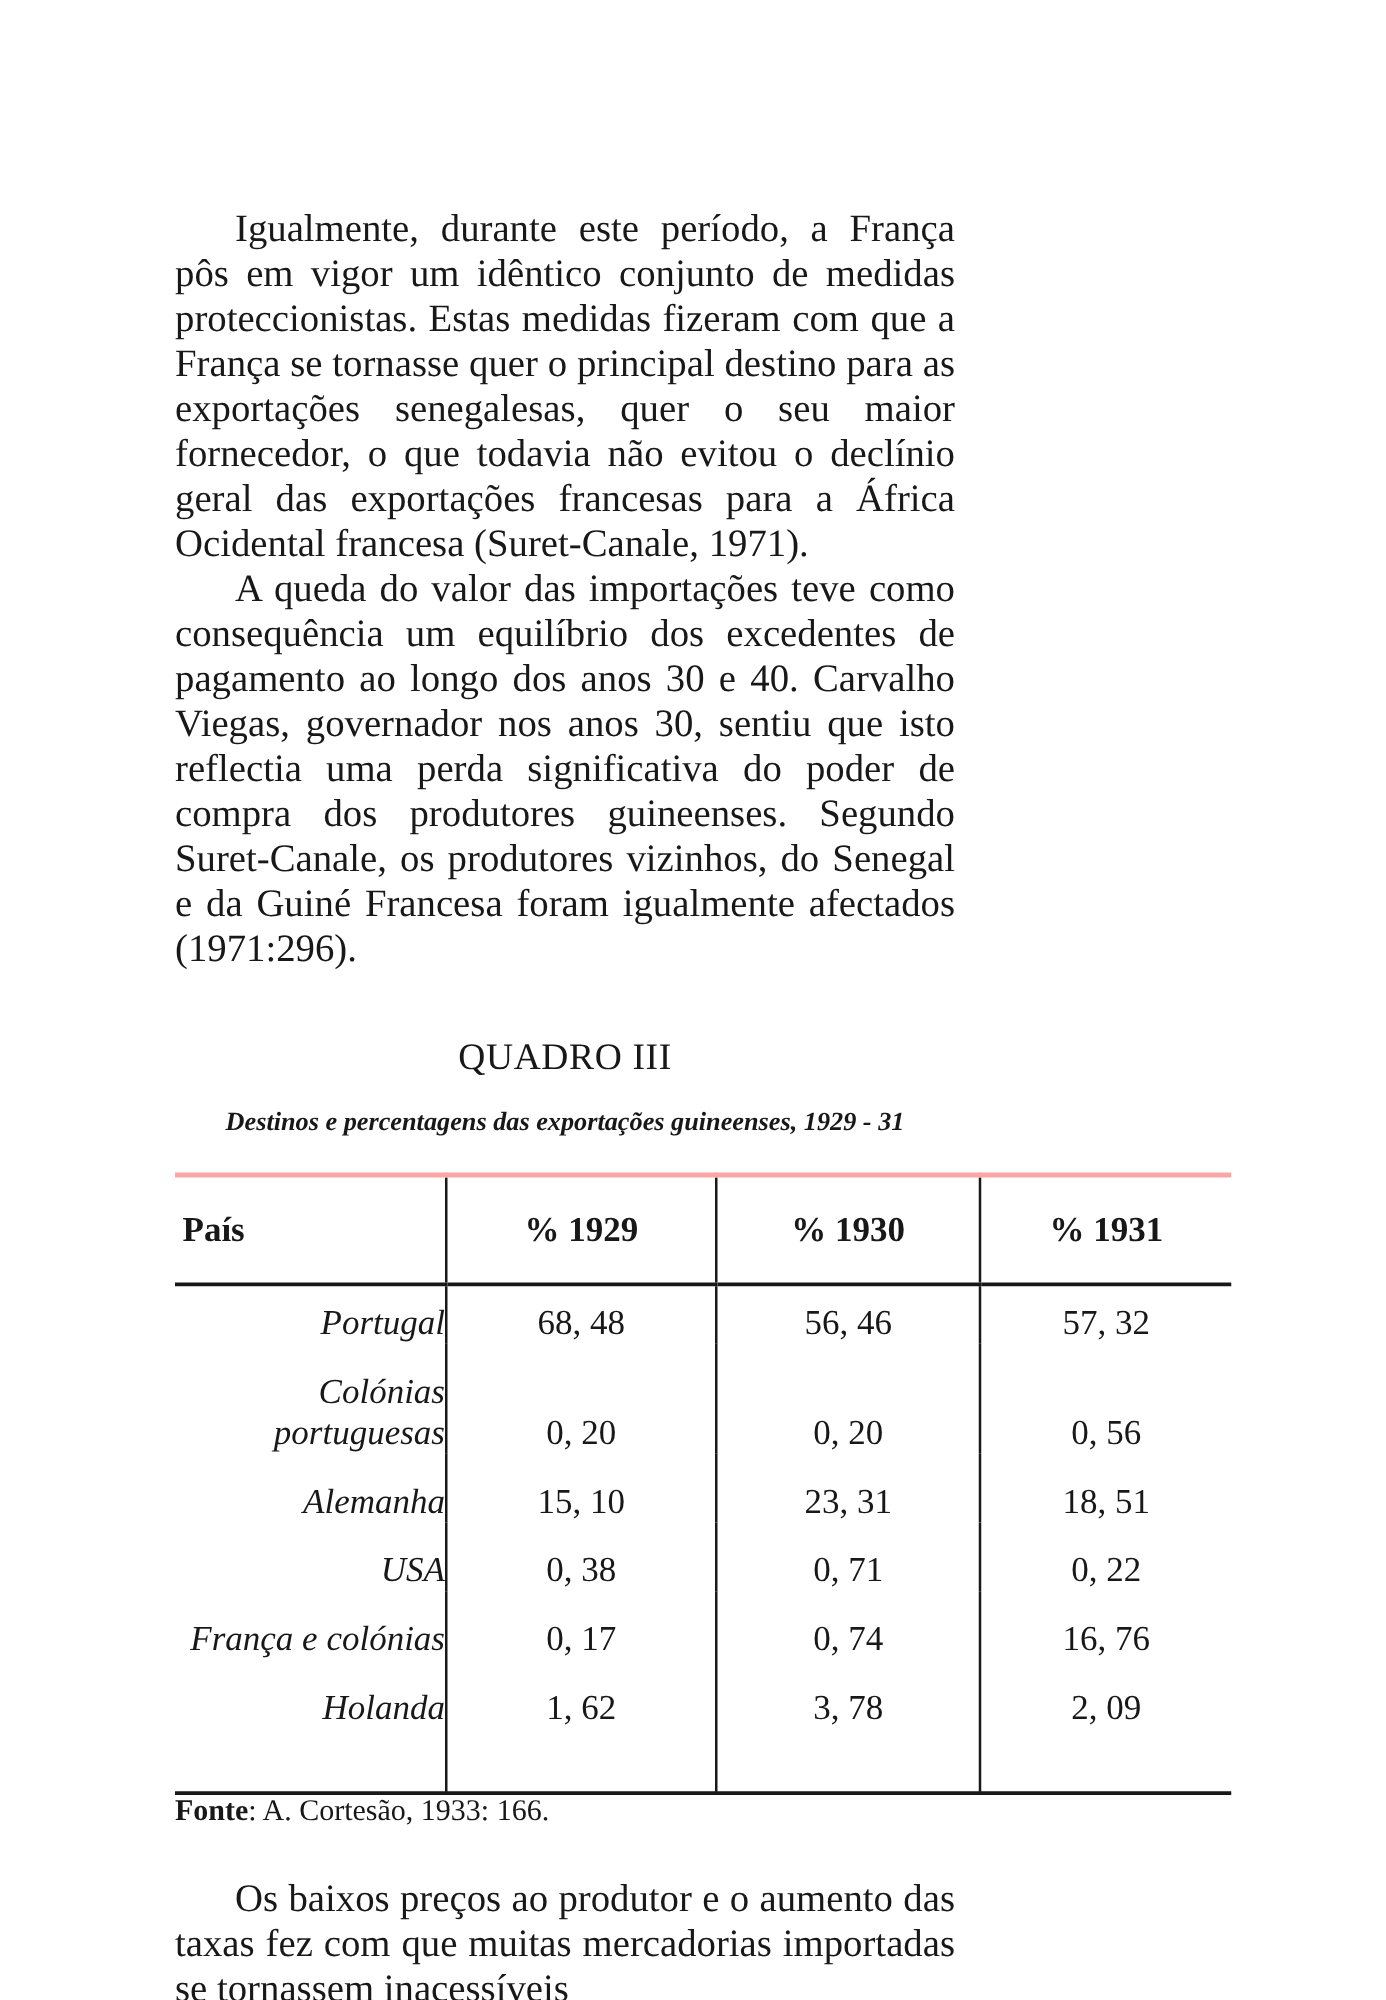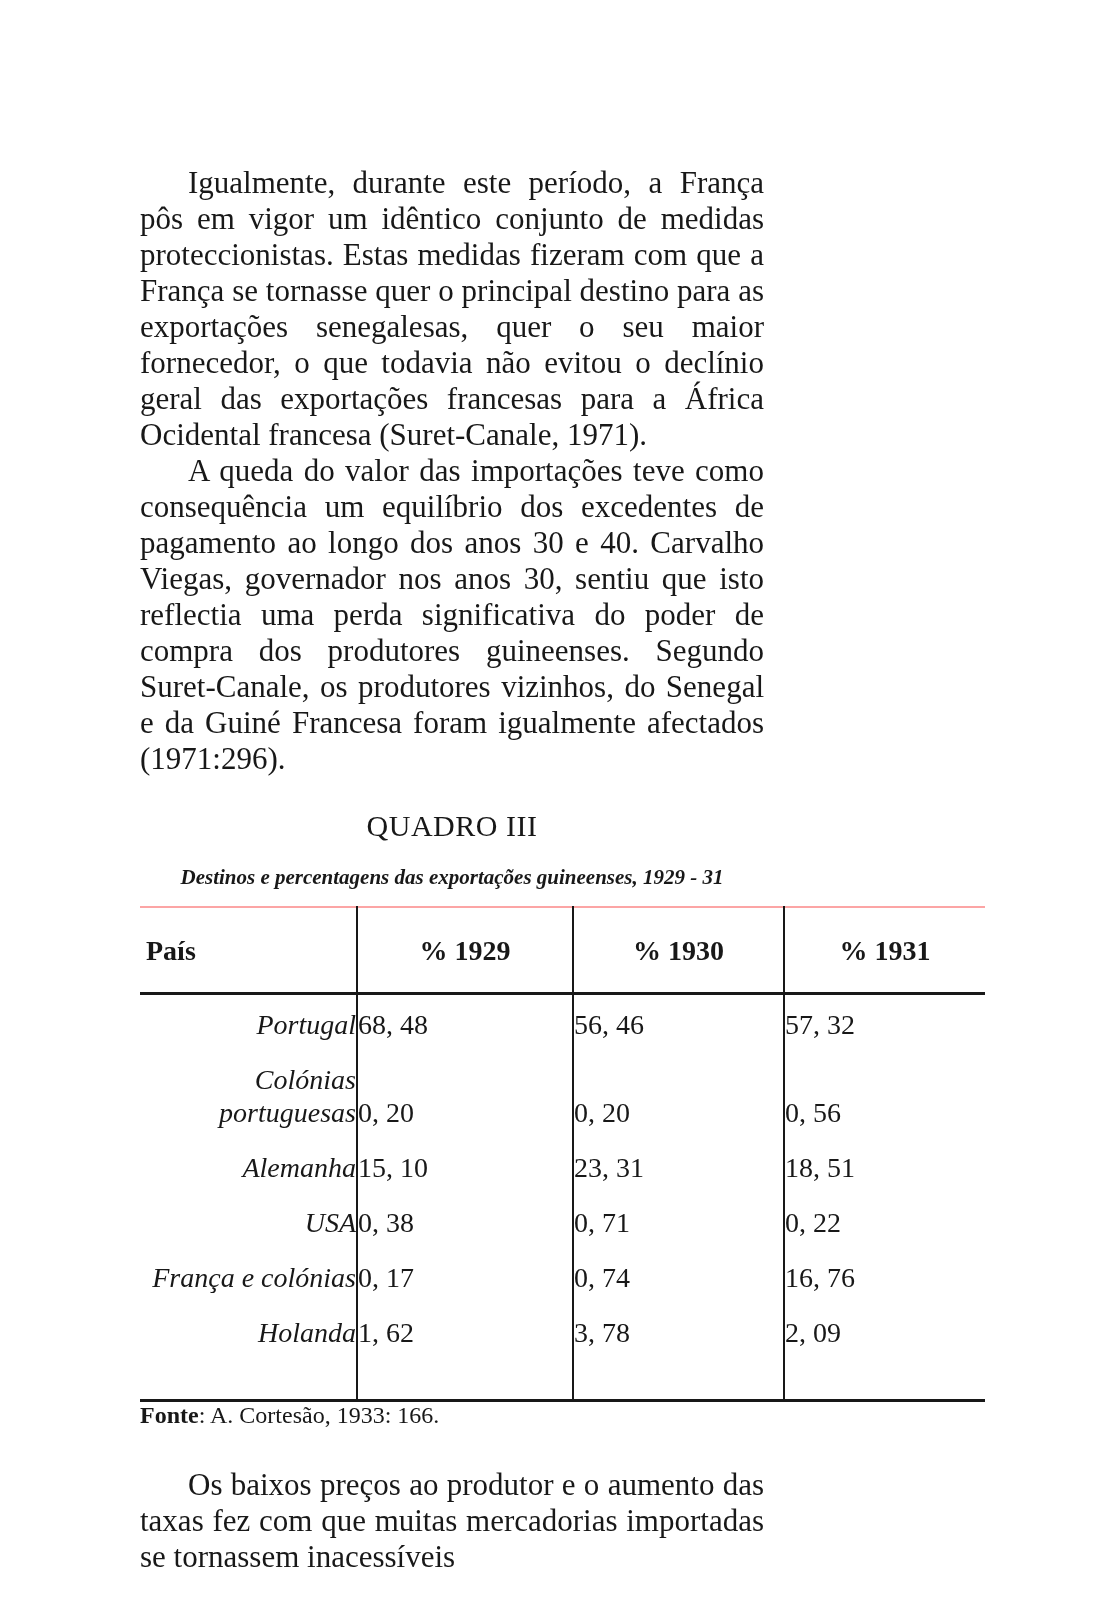--- a/index.html
+++ b/index.html
@@ -14,38 +14,38 @@
     width: 888px; height: 1600px;
     padding: 165px 124px 0 140px;
   }
   .para {
     font-size: 31px;
     line-height: 36px;
     text-align: justify;
     text-indent: 48px;
   }
   .table-title {
-    margin-top: 32px;
+    margin-top: 52px;
     text-align: center;
     font-size: 30px;
     letter-spacing: 0.5px;
   }
   .table-subtitle {
     margin-top: 22px;
     text-align: center;
     font-size: 21px;
     font-weight: bold;
     font-style: italic;
   }
   table.quadro {
     width: 100%;
-    margin-top: 16px;
+    margin-top: 28px;
     border-collapse: collapse;
     table-layout: fixed;
-    border-top: 2px solid #fca5a5;
+    border-top: 4px solid #fca5a5;
     border-bottom: 3px solid #181818;
   }
   table.quadro th:not(:last-child),
   table.quadro td:not(:last-child) {
     border-right: 2px solid #181818;
   }
   table.quadro thead th {
     border-bottom: 3px solid #181818;
     font-size: 28px;
     font-weight: bold;
@@ -55,21 +55,21 @@
   }
   table.quadro thead th.col-country {
     text-align: left;
     padding-left: 6px;
   }
   table.quadro tbody td {
     font-size: 28px;
     line-height: 33px;
     vertical-align: bottom;
     padding-top: 22px;
-    text-align: left;
+    text-align: center;
   }
   table.quadro tbody td.country {
     text-align: right;
     padding-left: 6px;
     font-style: italic;
   }
   table.quadro tbody tr:first-child td { padding-top: 13px; }
   table.quadro tbody tr:last-child td { padding-bottom: 50px; }
   .table-source {
     margin-top: 0;

